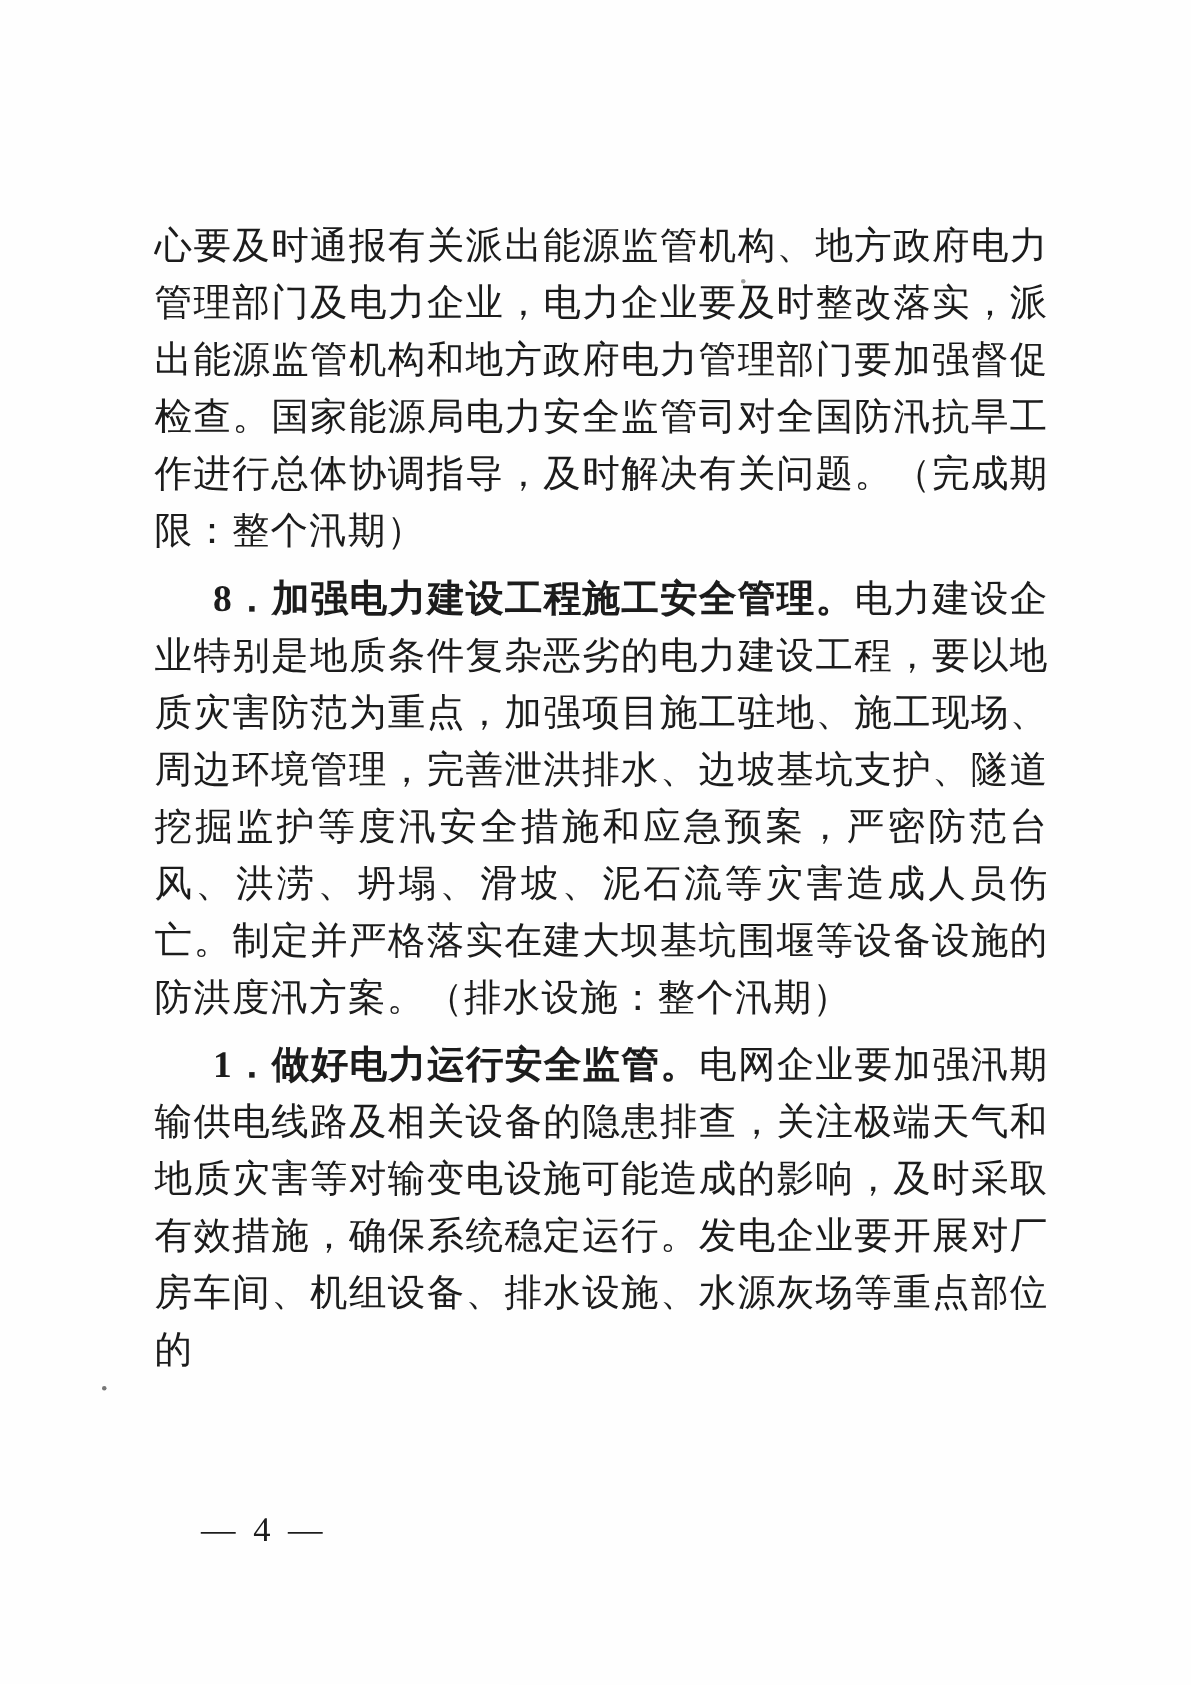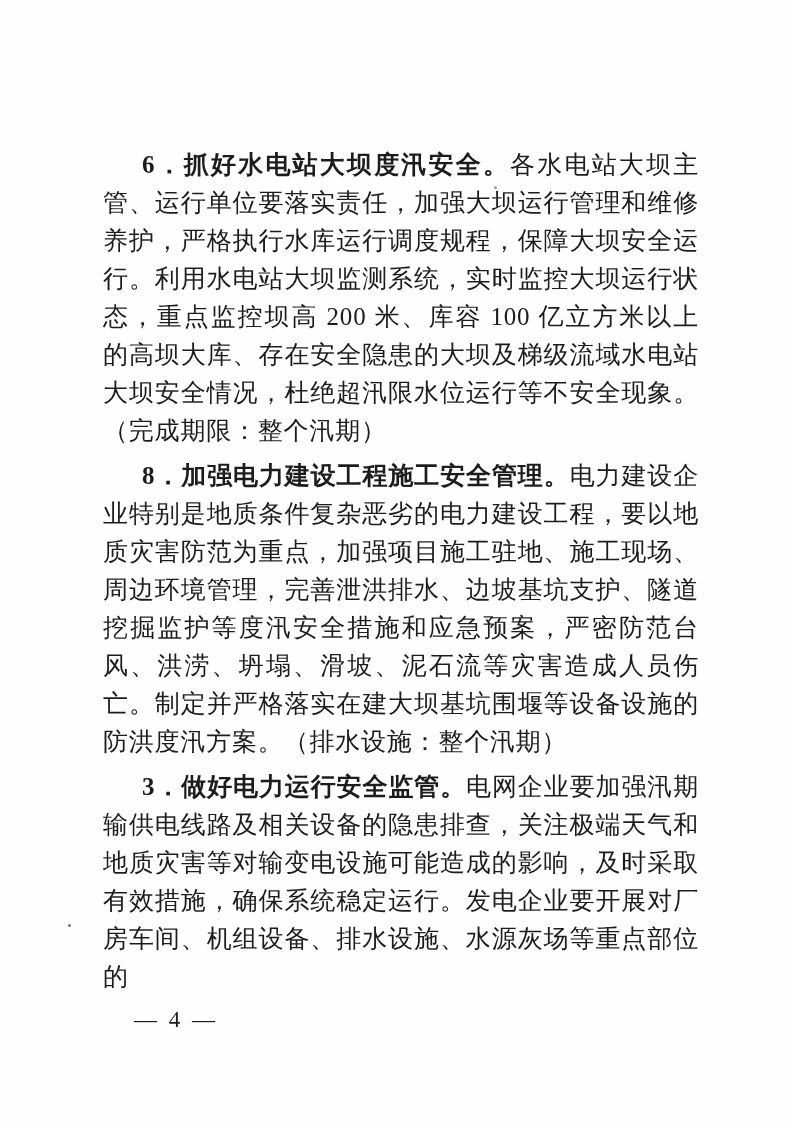--- a/index.html
+++ b/index.html
@@ -59,26 +59,26 @@
   .speck-1 { left: 68px;  top: 924px; width: 3px; height: 3px; opacity: 0.75; }
   .speck-2 { left: 494px; top: 186px; width: 3px; height: 3px; opacity: 0.55; }
 </style>
 </head>
 <body>
 
 <div class="page">
 
   <main class="content">
 
+    <p class="para"><span class="body-text">心要及时通报有关派出能源监管机构、地方政府电力管理部门及电力企业，电力企业要及时整改落实，派出能源监管机构和地方政府电力管理部门要加强督促检查。国家能源局电力安全监管司对全国防汛抗旱工作进行总体协调指导，及时解决有关问题。（完成期限：整个汛期）</span></p>
 
-    <p class="para indent"><span class="lead">6．抓好水电站大坝度汛安全。</span><span class="body-text">各水电站大坝主管、运行单位要落实责任，加强大坝运行管理和维修养护，严格执行水库运行调度规程，保障大坝安全运行。利用水电站大坝监测系统，实时监控大坝运行状态，重点监控坝高 200 米、库容 100 亿立方米以上的高坝大库、存在安全隐患的大坝及梯级流域水电站大坝安全情况，杜绝超汛限水位运行等不安全现象。（完成期限：整个汛期）</span></p>
 
     <p class="para indent"><span class="lead">8．加强电力建设工程施工安全管理。</span><span class="body-text">电力建设企业特别是地质条件复杂恶劣的电力建设工程，要以地质灾害防范为重点，加强项目施工驻地、施工现场、周边环境管理，完善泄洪排水、边坡基坑支护、隧道挖掘监护等度汛安全措施和应急预案，严密防范台风、洪涝、坍塌、滑坡、泥石流等灾害造成人员伤亡。制定并严格落实在建大坝基坑围堰等设备设施的防洪度汛方案。（排水设施：整个汛期）</span></p>
 
-    <p class="para indent"><span class="lead">3．做好电力运行安全监管。</span><span class="body-text">电网企业要加强汛期输供电线路及相关设备的隐患排查，关注极端天气和地质灾害等对输变电设施可能造成的影响，及时采取有效措施，确保系统稳定运行。发电企业要开展对厂房车间、机组设备、排水设施、水源灰场等重点部位的</span></p>
+    <p class="para indent"><span class="lead">1．做好电力运行安全监管。</span><span class="body-text">电网企业要加强汛期输供电线路及相关设备的隐患排查，关注极端天气和地质灾害等对输变电设施可能造成的影响，及时采取有效措施，确保系统稳定运行。发电企业要开展对厂房车间、机组设备、排水设施、水源灰场等重点部位的</span></p>
 
   </main>
 
   <div class="footer"><span>— 4 —</span></div>
 
   <div class="speck speck-1"></div>
   <div class="speck speck-2"></div>
 
 </div>
 

